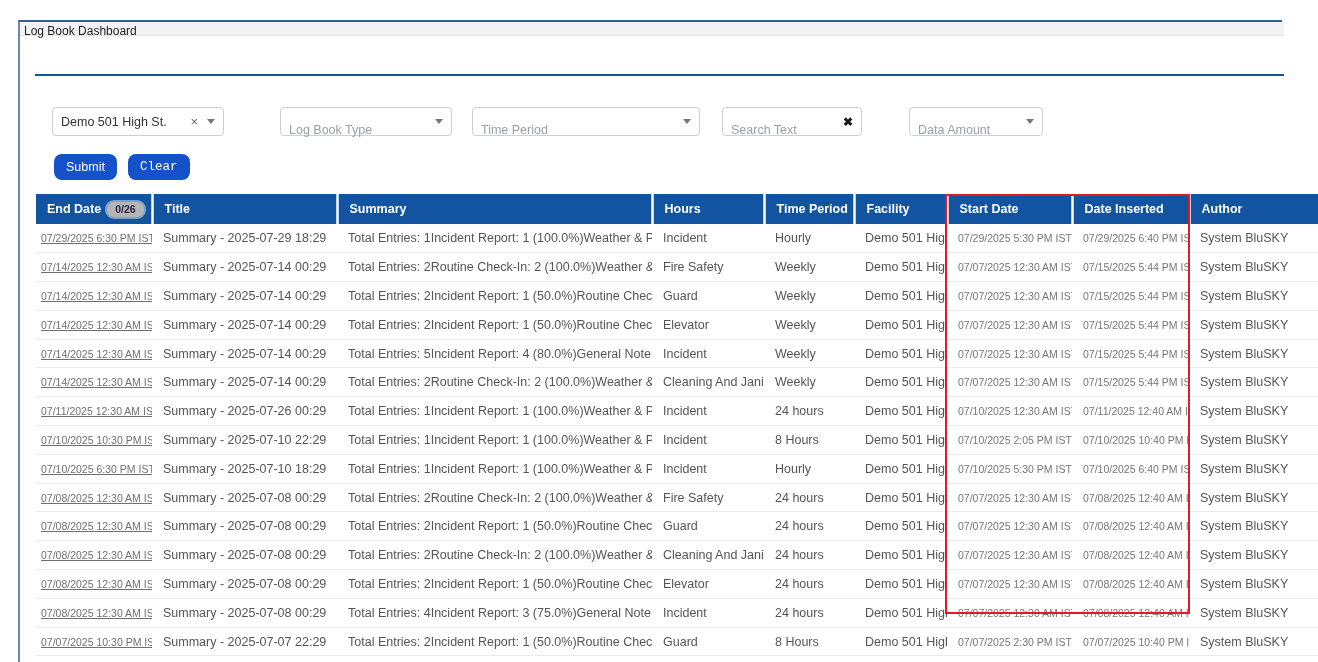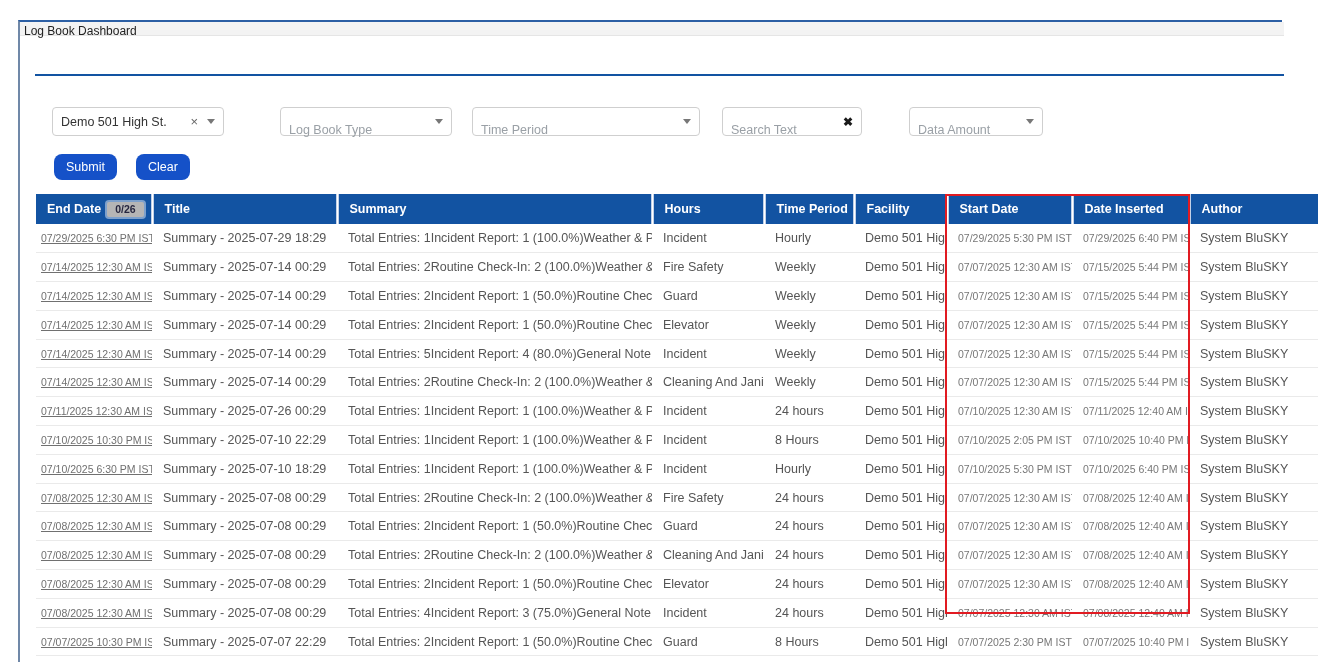--- a/index.html
+++ b/index.html
@@ -40,21 +40,21 @@
              height:30px; padding:0 6px 0 11px; white-space:nowrap; overflow:hidden; }
   .grid th + th { border-left:3px double #c3d1e8; }
   .grid td { height:28.8px; font-size:12.5px; color:#555; padding:0 6px 0 11px; white-space:nowrap;
              overflow:hidden; border-bottom:1px solid #eaeaea; background:#fff; }
   .grid td.c0 { font-size:10.5px; color:#707070; padding-left:5px;text-decoration:underline; }
   .grid td.c6, .grid td.c7 { font-size:10.5px; color:#777; }
   .col0{width:116px}.col1{width:185px}.col2{width:315px}.col3{width:112px}
   .col4{width:90px}.col5{width:93px}.col6{width:125px}.col7{width:117px}.col8{width:131px}
 
   .badge { display:inline-block; margin-left:6px; background:#b5b5b5; color:#26263f;
-           border-radius:2px; padding:1px 8px 2px; font-size:10.5px; font-weight:bold;
+           border-radius:7px; padding:1px 8px 2px; font-size:10.5px; font-weight:bold;
            box-shadow:0 0 0 2px rgba(255,255,255,0.45); }
 
   .red-box { position:absolute; left:925px; top:172px; width:245px; height:420px;
              border:2px solid #e11b22; pointer-events:none; }
 </style>
 </head>
 <body>
 
 <div class="panel">
 
@@ -80,21 +80,21 @@
       <span class="grow placeholder">Search Text</span>
       <span class="search-x">✖</span>
     </div>
     <div class="fbox" style="left:889px; width:134px;">
       <span class="grow placeholder">Data Amount</span>
       <span class="caret"></span>
     </div>
   </div>
 
   <button class="btn" style="left:34px;">Submit</button>
-  <button class="btn" style="left:116px;">Clear</button>
+  <button class="btn" style="left:108px;font-family:Liberation Mono, monospace;">Clear</button>
 
   <table class="grid">
     <colgroup>
       <col class="col0">
         <col class="col1">
         <col class="col2">
         <col class="col3">
         <col class="col4">
       <col class="col5">
         <col class="col6">

